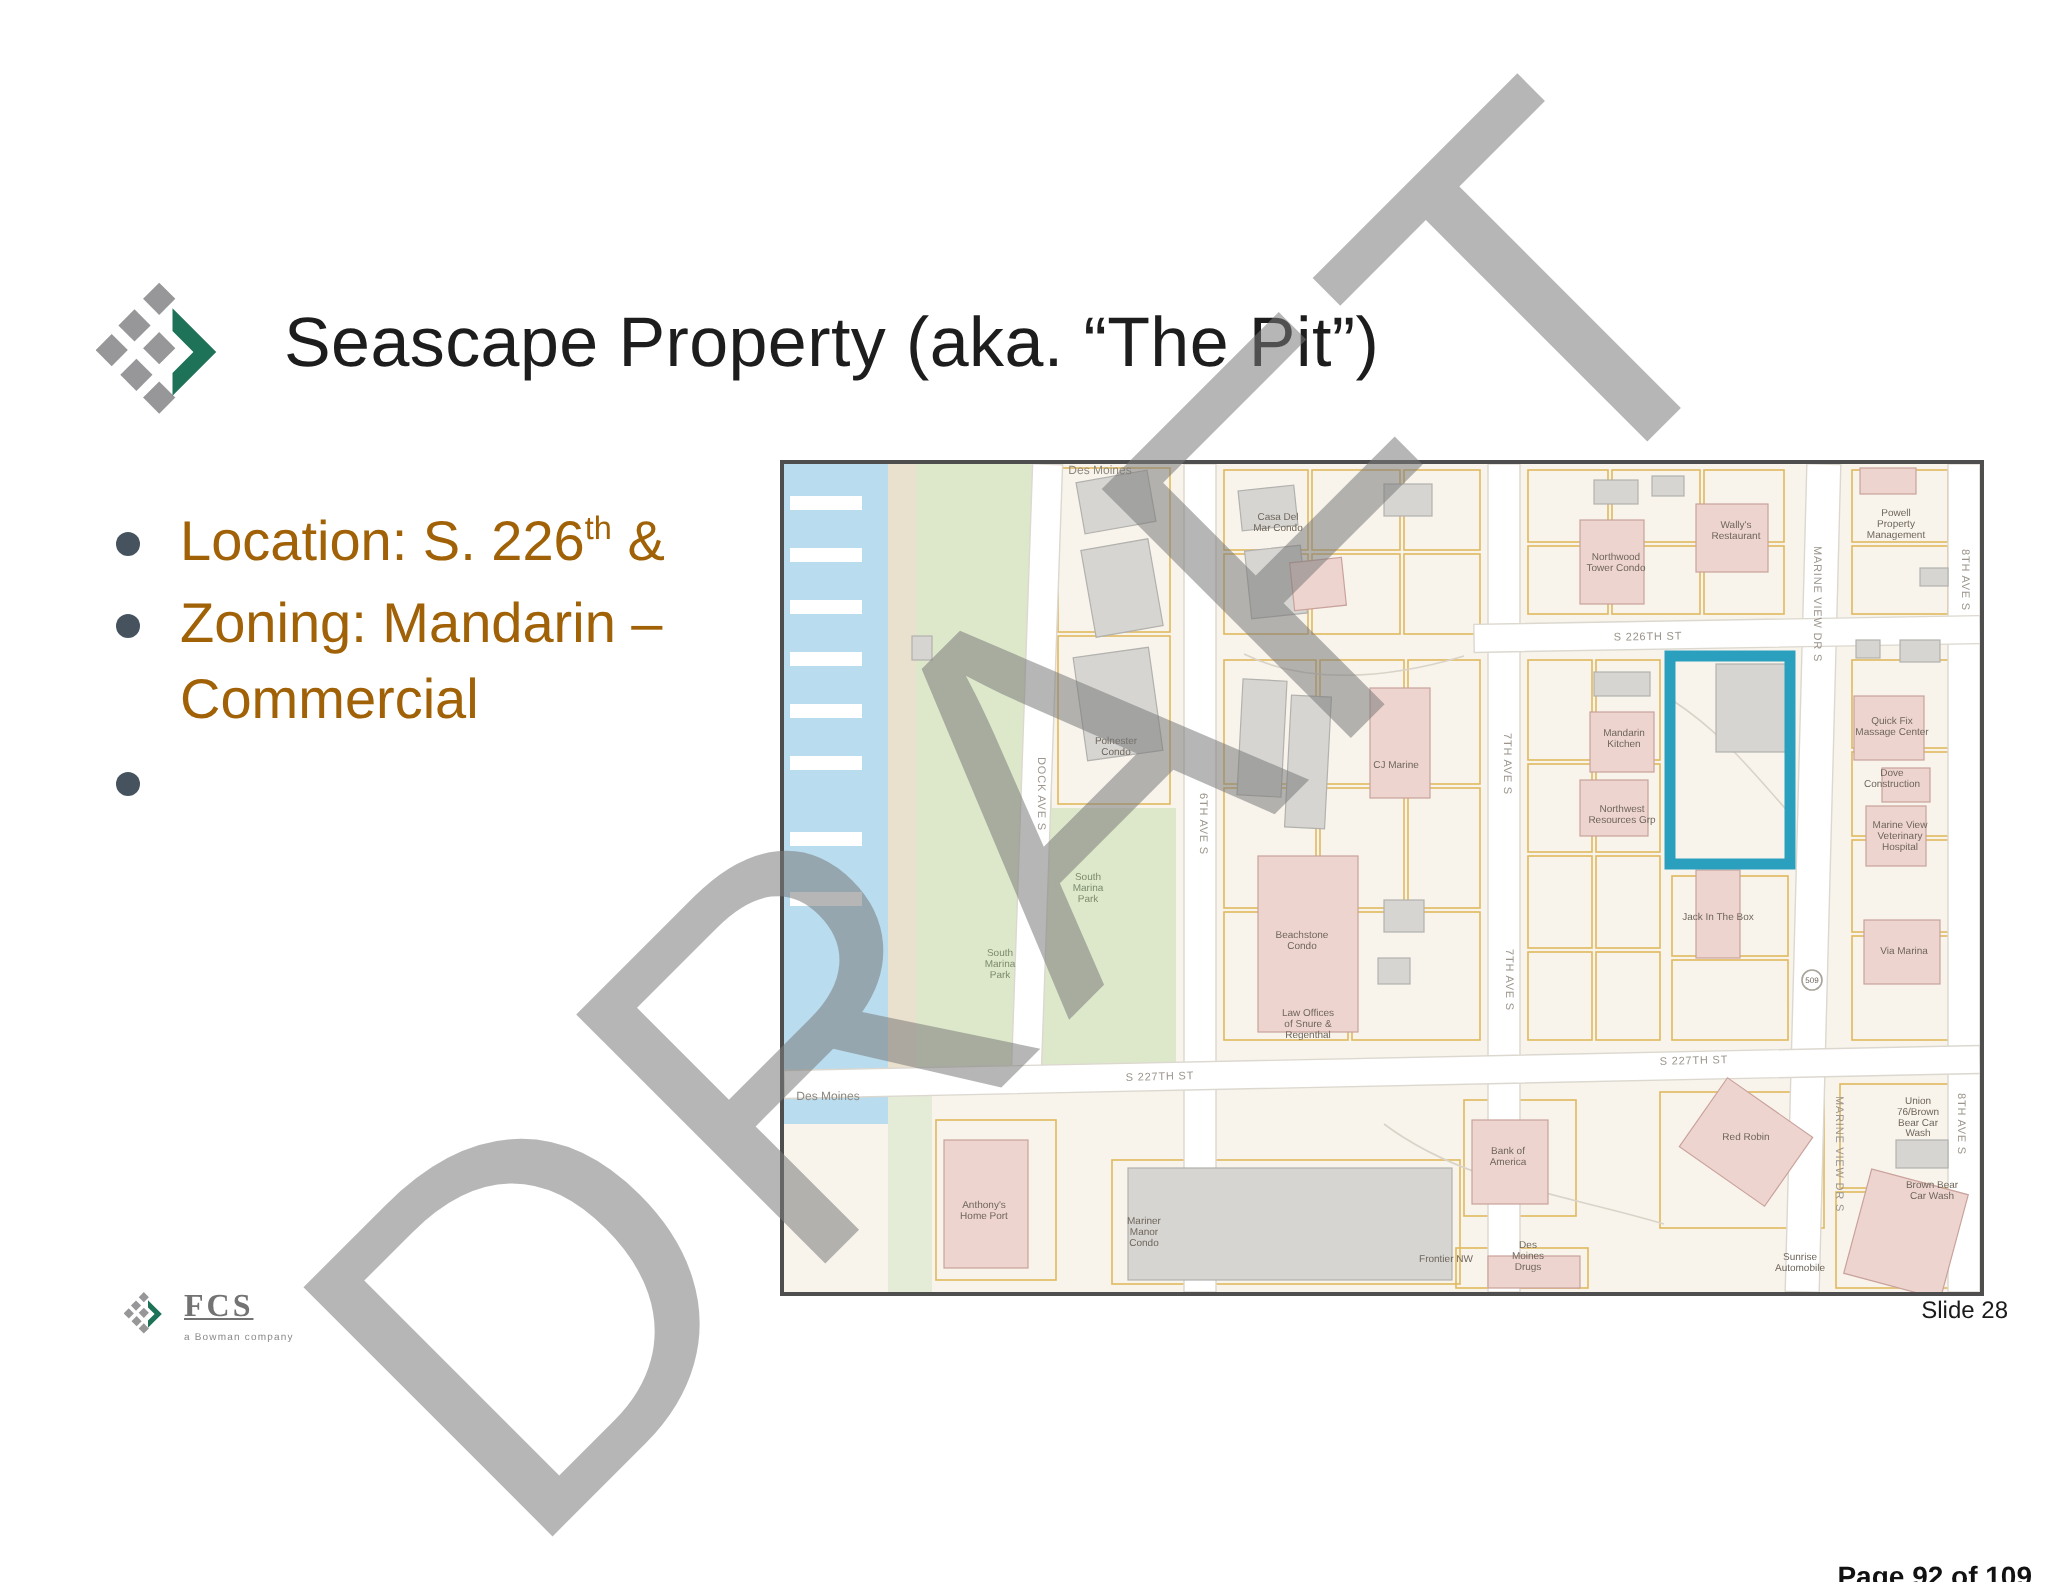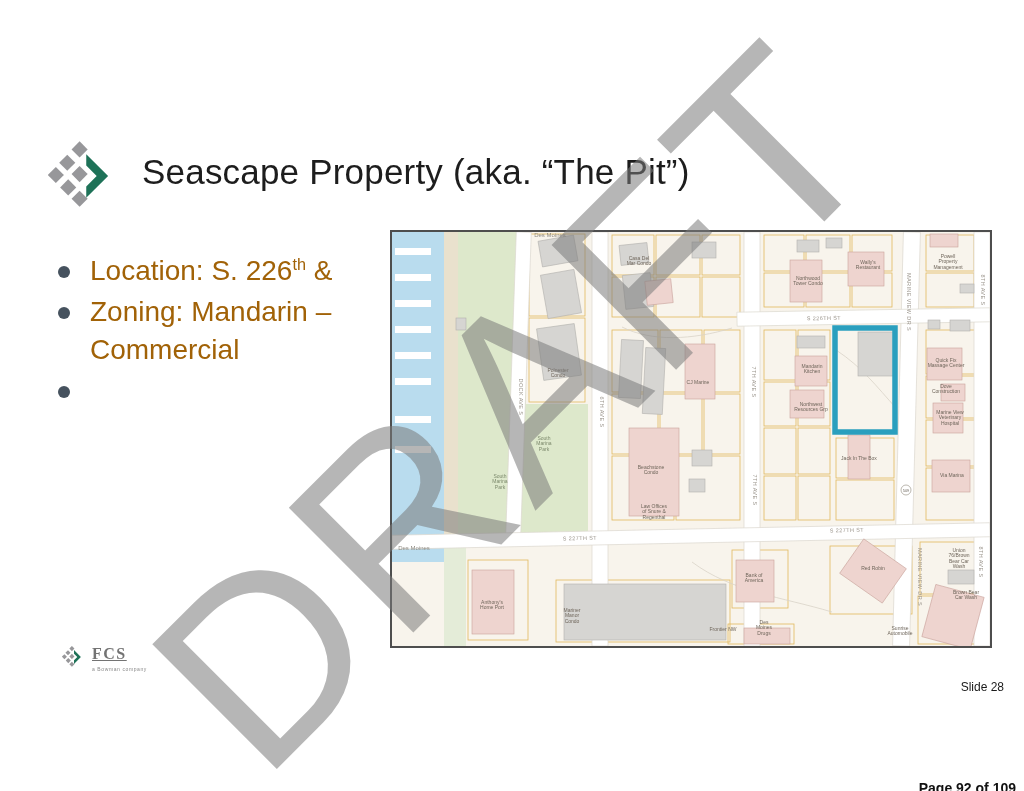--- a/index.html
+++ b/index.html
@@ -34,21 +34,21 @@
   
   .watermark{
     position:absolute;left:515px;top:405px;
     transform:translate(-50%,-50%) rotate(-45deg);
     font-size:256px;font-weight:400;letter-spacing:8px;white-space:nowrap;
     color:rgba(122,122,122,0.55);z-index:50;pointer-events:none;
     font-family:"Liberation Sans", sans-serif;
   }
 
   
-  .slide-number{position:absolute;top:680px;right:20px;font-size:12px;color:#1a1a1a;}
+  .slide-number{position:absolute;top:648px;right:20px;font-size:12px;color:#1a1a1a;}
   .page-label{position:absolute;top:780px;right:8px;font-size:14px;font-weight:700;color:#111;}
   .fcs-footer{position:absolute;left:62px;top:643px;display:flex;align-items:flex-start;}
   .fcs-footer svg{width:27px;height:24px;margin-right:3px;margin-top:2px;}
   .fcs-wordmark{display:flex;flex-direction:column;}
   .fcs-text{font-family:"Liberation Serif", serif;font-size:16px;font-weight:600;color:#737373;letter-spacing:1.5px;line-height:22px;text-decoration:underline;}
   .fcs-tagline{font-size:5px;color:#8a8a8a;letter-spacing:0.6px;margin-top:1px;}
 </style>
 </head>
 <body>
 

